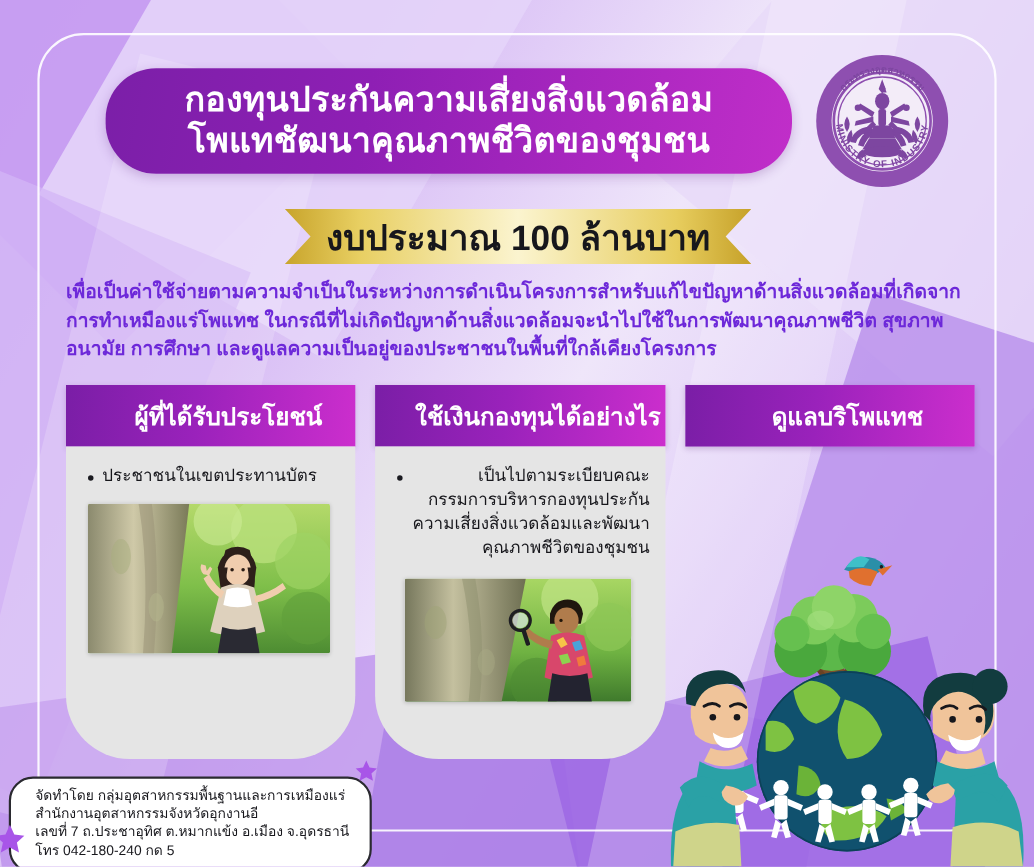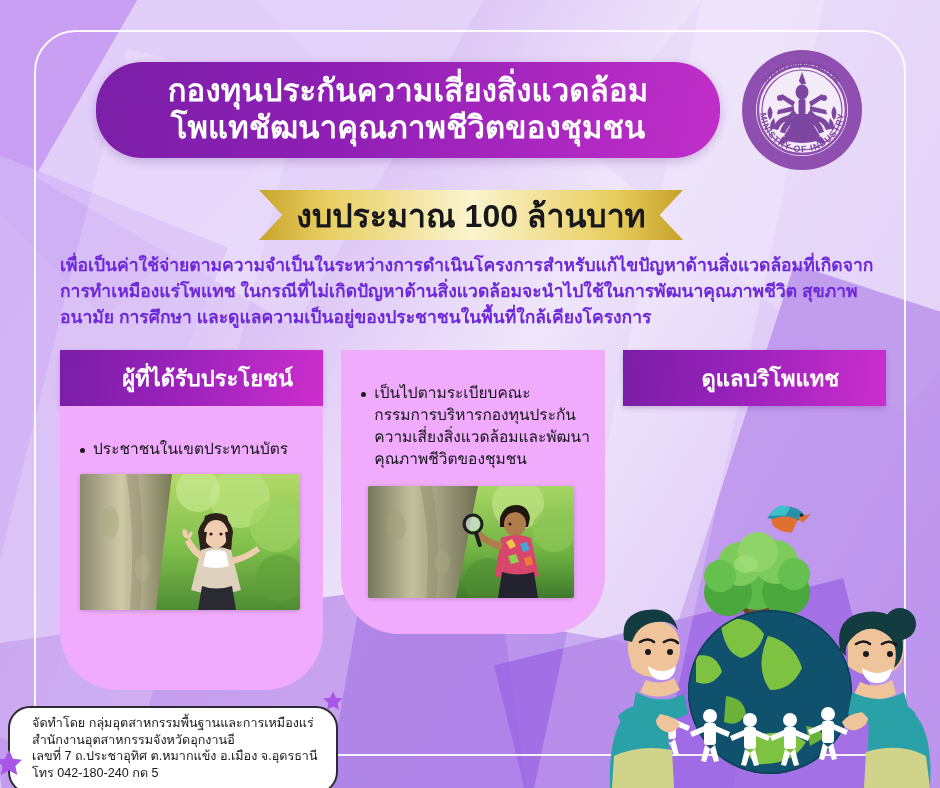--- a/index.html
+++ b/index.html
@@ -119,25 +119,26 @@
     display: flex; align-items: center; justify-content: center;
     background: linear-gradient(95deg,#7a1ea6 0%, #9a22bb 45%, #cc2ecd 100%);
     color: #ffffff;
     font-size: 22px;
     font-weight: bold;
     white-space: nowrap;
     box-shadow: 0 2px 5px rgba(80,25,115,.22);
     padding-left: 32px;
   }
   .card-body {
-    background: #f0abfc;
+    background: #e5e5e5;
     border-bottom-left-radius: 58px;
     border-bottom-right-radius: 58px;
     min-height: 284px;
-    padding: 32px 14px 18px 10px;
+    padding: 16px 14px 18px 10px;
+    text-align: right;
   }
   .bullet-row { display: flex; gap: 8px; padding-left: 10px; }
   .bullet-dot {
     flex: 0 0 auto; width: 5px; height: 5px;
     border-radius: 50%; background: #1a1a20; margin-top: 10px;
   }
   .bullet-text {
     color: #17171c;
     font-size: 15.5px;
     line-height: 1.42;
@@ -315,20 +316,23 @@
               <path d="M105 64 q-4 -4 -2 -9 l4 1 1 5 3 -4 2 2 -3 6z" fill="#f0cdae"></path>
               <path d="M151 84 q14 -3 26 -12 l3 5 q-13 10 -28 13z" fill="#f0cdae"></path>
               <path d="M122 112 q14 5 30 0 l4 24 h-38z" fill="#2a2a33"></path>
             </g>
           </svg>
         </div>
       </div>
     </div>
 
     <div class="card">
+      <div class="card-head">
+        <span>ใช้เงินกองทุนได้อย่างไร</span>
+      </div>
       <div class="card-body">
         <div class="bullet-row">
           <span class="bullet-dot"></span>
           <span class="bullet-text">เป็นไปตามระเบียบคณะกรรมการบริหารกองทุนประกันความเสี่ยงสิ่งแวดล้อมและพัฒนาคุณภาพชีวิตของชุมชน</span>
         </div>
         <div class="card-photo p2">
           <svg viewBox="0 0 206 112" xmlns="http://www.w3.org/2000/svg">
             <defs>
               <linearGradient id="g2bg" x1="0" y1="0" x2="0" y2="1">
                 <stop offset="0%" stop-color="#a8d663"></stop>

